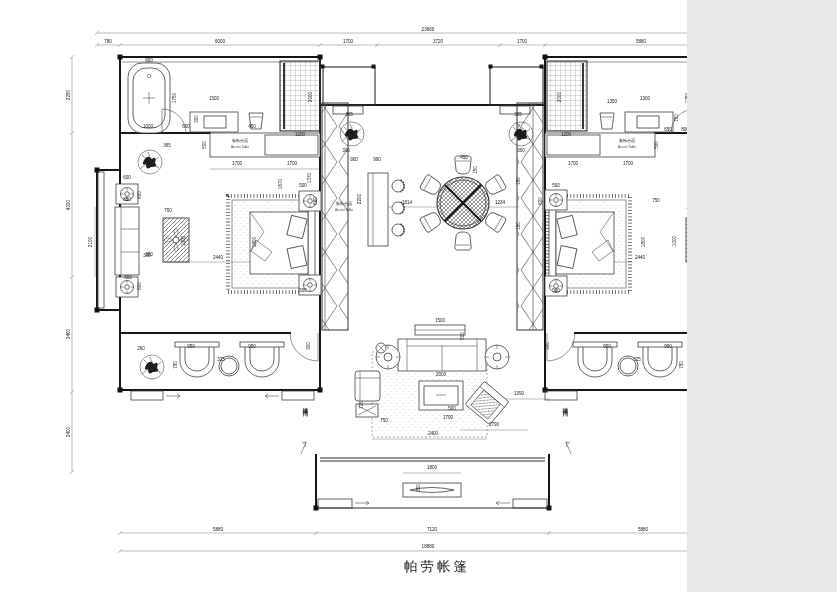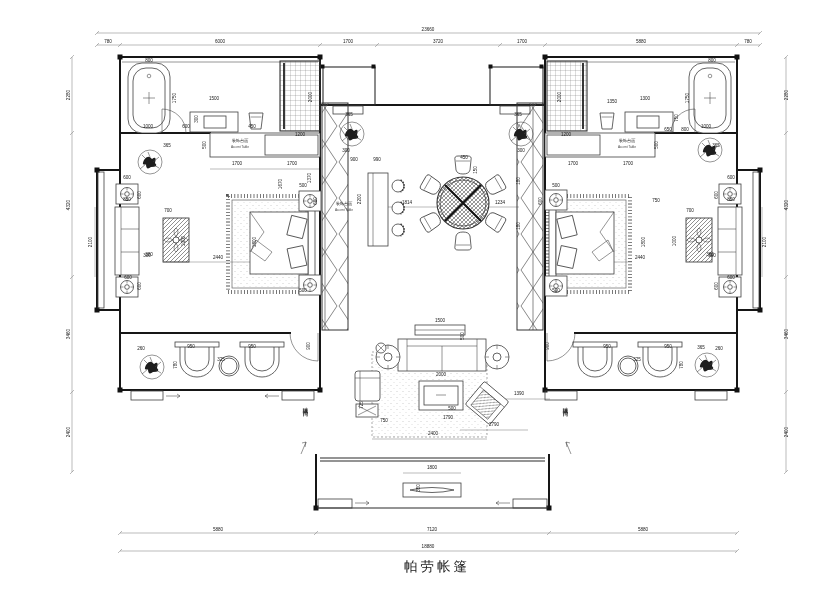--- a/index.html
+++ b/index.html
@@ -1,16 +1,16 @@
 <!DOCTYPE html>
 <html><head>
 <meta charset="utf-8">
 <style>
   html,body{margin:0;padding:0;background:#e8e8e8;}
-  .sheet{position:relative;width:837px;height:592px;background:#ffffff;overflow:hidden;
+  .sheet{position:relative;width:687px;height:592px;background:#ffffff;overflow:hidden;
          font-family:"Liberation Sans",sans-serif;}
   svg{position:absolute;left:0;top:0;}
   svg text{font-family:"Liberation Sans",sans-serif;text-anchor:middle;}
   .dim{font-size:4.6px;fill:#1a1a1a;}
   .lbl{font-size:4.2px;fill:#222;}
   .lbl-en{font-size:3.2px;fill:#444;}
   .ann{font-size:5.4px;fill:#222;writing-mode:vertical-rl;letter-spacing:1px;}
   .title-text{font-family:"DejaVu Serif","Liberation Serif",serif;font-size:13.5px;fill:#222;letter-spacing:3px;}
   .wall{stroke:#161616;stroke-width:2;fill:none;stroke-linecap:square;}
   .wallin{stroke:#2a2a2a;stroke-width:1.1;fill:none;}

